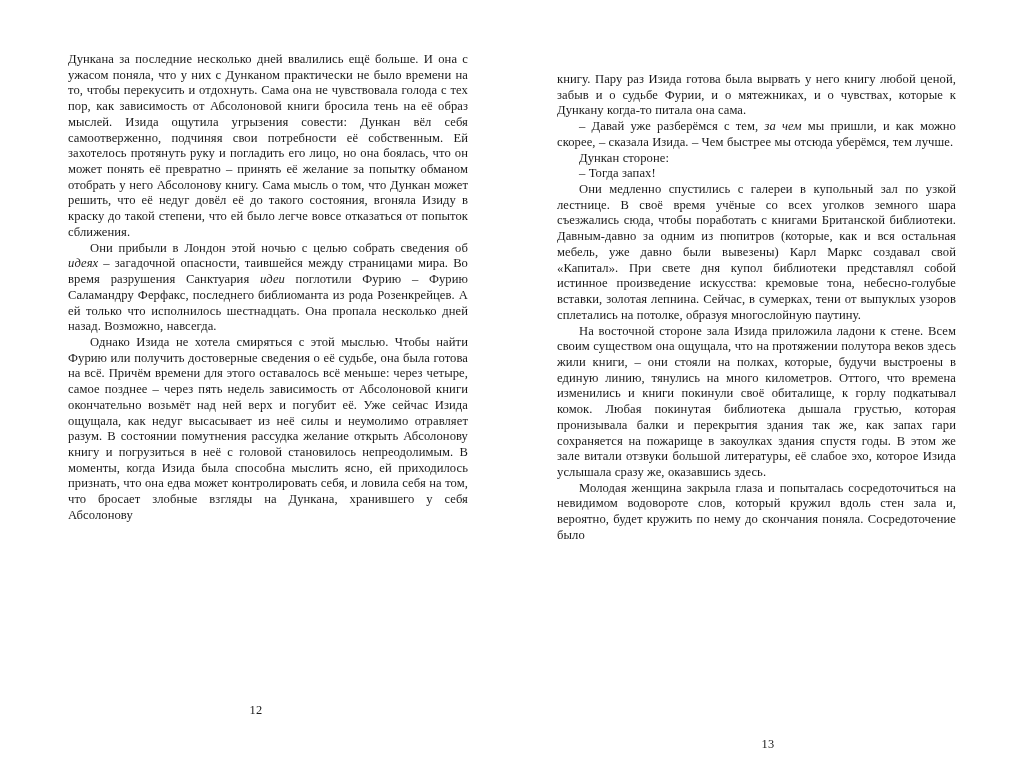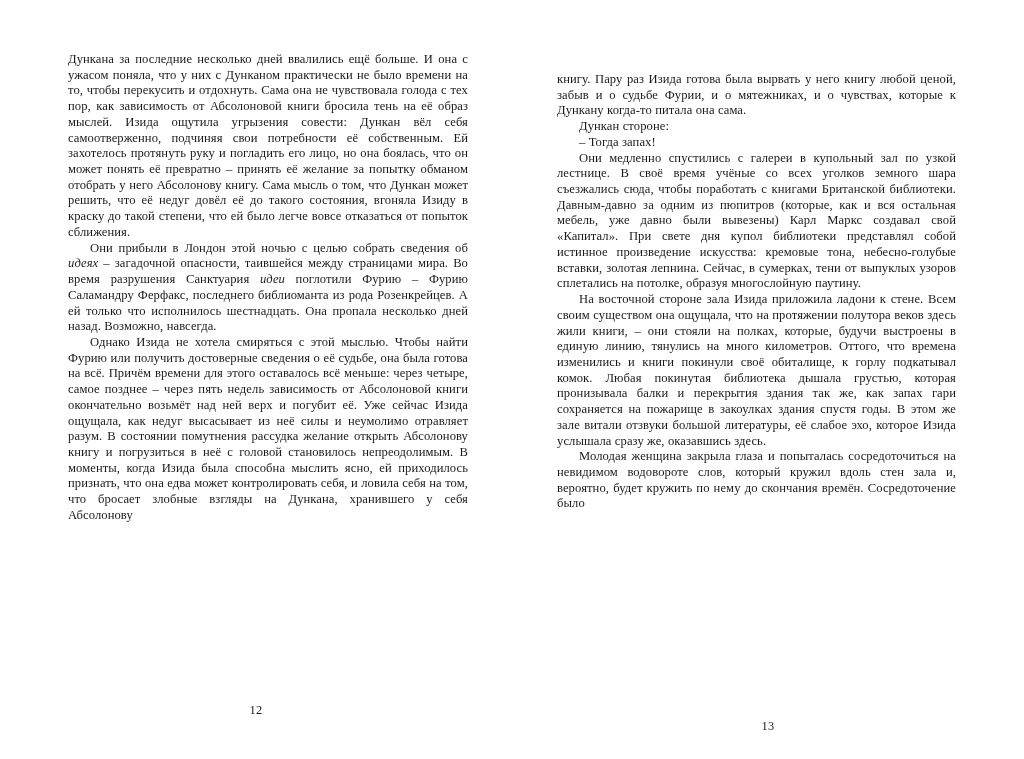--- a/index.html
+++ b/index.html
@@ -68,41 +68,42 @@
     position: absolute;
     left: 0;
     right: 0;
     bottom: 0;
     text-align: center;
     font-size: 12.4px;
     line-height: 1;
     letter-spacing: 0.3px;
   }
   .page-left  .folio { bottom: 43px; }
-  .page-right .folio { bottom: 47px; }
+  .page-right .folio { bottom: 29px; }
 </style>
 </head>
 <body>
 
 <div class="spread">
 
   <div class="page page-left">
     <div class="textblock">
         <p class="cont">Дункана за последние несколько дней ввалились ещё больше. И она с ужасом поняла, что у них с Дунканом практически не было времени на то, чтобы перекусить и отдохнуть. Сама она не чувствовала голода с тех пор, как зависимость от Абсолоновой книги бросила тень на её образ мыслей. Изида ощутила угрызения совести: Дункан вёл себя самоотверженно, подчиняя свои потребности её собственным. Ей захотелось протянуть руку и погладить его лицо, но она боялась, что он может понять её превратно – принять её желание за попытку обманом отобрать у него Абсолонову книгу. Сама мысль о том, что Дункан может решить, что её недуг довёл её до такого состояния, вгоняла Изиду в краску до такой степени, что ей было легче вовсе отказаться от попыток сближения.</p>
         <p>Они прибыли в Лондон этой ночью с целью собрать сведения об <i>идеях</i> – загадочной опасности, таившейся между страницами мира. Во время разрушения Санктуария <i>идеи</i> поглотили Фурию – Фурию Саламандру Ферфакс, последнего библиоманта из рода Розенкрейцев. А ей только что исполнилось шестнадцать. Она пропала несколько дней назад. Возможно, навсегда.</p>
         <p>Однако Изида не хотела смиряться с этой мыслью. Чтобы найти Фурию или получить достоверные сведения о её судьбе, она была готова на всё. Причём времени для этого оставалось всё меньше: через четыре, самое позднее – через пять недель зависимость от Абсолоновой книги окончательно возьмёт над ней верх и погубит её. Уже сейчас Изида ощущала, как недуг высасывает из неё силы и неумолимо отравляет разум. В состоянии помутнения рассудка желание открыть Абсолонову книгу и погрузиться в неё с головой становилось непреодолимым. В моменты, когда Изида была способна мыслить ясно, ей приходилось признать, что она едва может контролировать себя, и ловила себя на том, что бросает злобные взгляды на Дункана, хранившего у себя Абсолонову</p>
       </div>
     <div class="folio">12</div>
   </div>
 
   <div class="page page-right">
     <div class="textblock">
         <p class="cont">книгу. Пару раз Изида готова была вырвать у него книгу любой ценой, забыв и о судьбе Фурии, и о мятежниках, и о чувствах, которые к Дункану когда-то питала она сама.</p>
+        <p class="dialogue">– Давай уже разберёмся с тем, <i>за чем</i> мы пришли, и как можно скорее, – сказала Изида. – Чем быстрее мы отсюда уберёмся, тем лучше.</p>
         <p>Дункан стороне:</p>
         <p class="dialogue">– Тогда запах!</p>
         <p>Они медленно спустились с галереи в купольный зал по узкой лестнице. В своё время учёные со всех уголков земного шара съезжались сюда, чтобы поработать с книгами Британской библиотеки. Давным-давно за одним из пюпитров (которые, как и вся остальная мебель, уже давно были вывезены) Карл Маркс создавал свой «Капитал». При свете дня купол библиотеки представлял собой истинное произведение искусства: кремовые тона, небесно-голубые вставки, золотая лепнина. Сейчас, в сумерках, тени от выпуклых узоров сплетались на потолке, образуя многослойную паутину.</p>
         <p>На восточной стороне зала Изида приложила ладони к стене. Всем своим существом она ощущала, что на протяжении полутора веков здесь жили книги, – они стояли на полках, которые, будучи выстроены в единую линию, тянулись на много километров. Оттого, что времена изменились и книги покинули своё обиталище, к горлу подкатывал комок. Любая покинутая библиотека дышала грустью, которая пронизывала балки и перекрытия здания так же, как запах гари сохраняется на пожарище в закоулках здания спустя годы. В этом же зале витали отзвуки большой литературы, её слабое эхо, которое Изида услышала сразу же, оказавшись здесь.</p>
-        <p>Молодая женщина закрыла глаза и попыталась сосредоточиться на невидимом водовороте слов, который кружил вдоль стен зала и, вероятно, будет кружить по нему до скончания времён. Сосредоточение было</p>
+        <p>Молодая женщина закрыла глаза и попыталась сосредоточиться на невидимом водовороте слов, который кружил вдоль стен зала и, вероятно, будет кружить по нему до скончания поняла. Сосредоточение было</p>
       </div>
     <div class="folio">13</div>
   </div>
 
 </div>
 
 </body></html>

